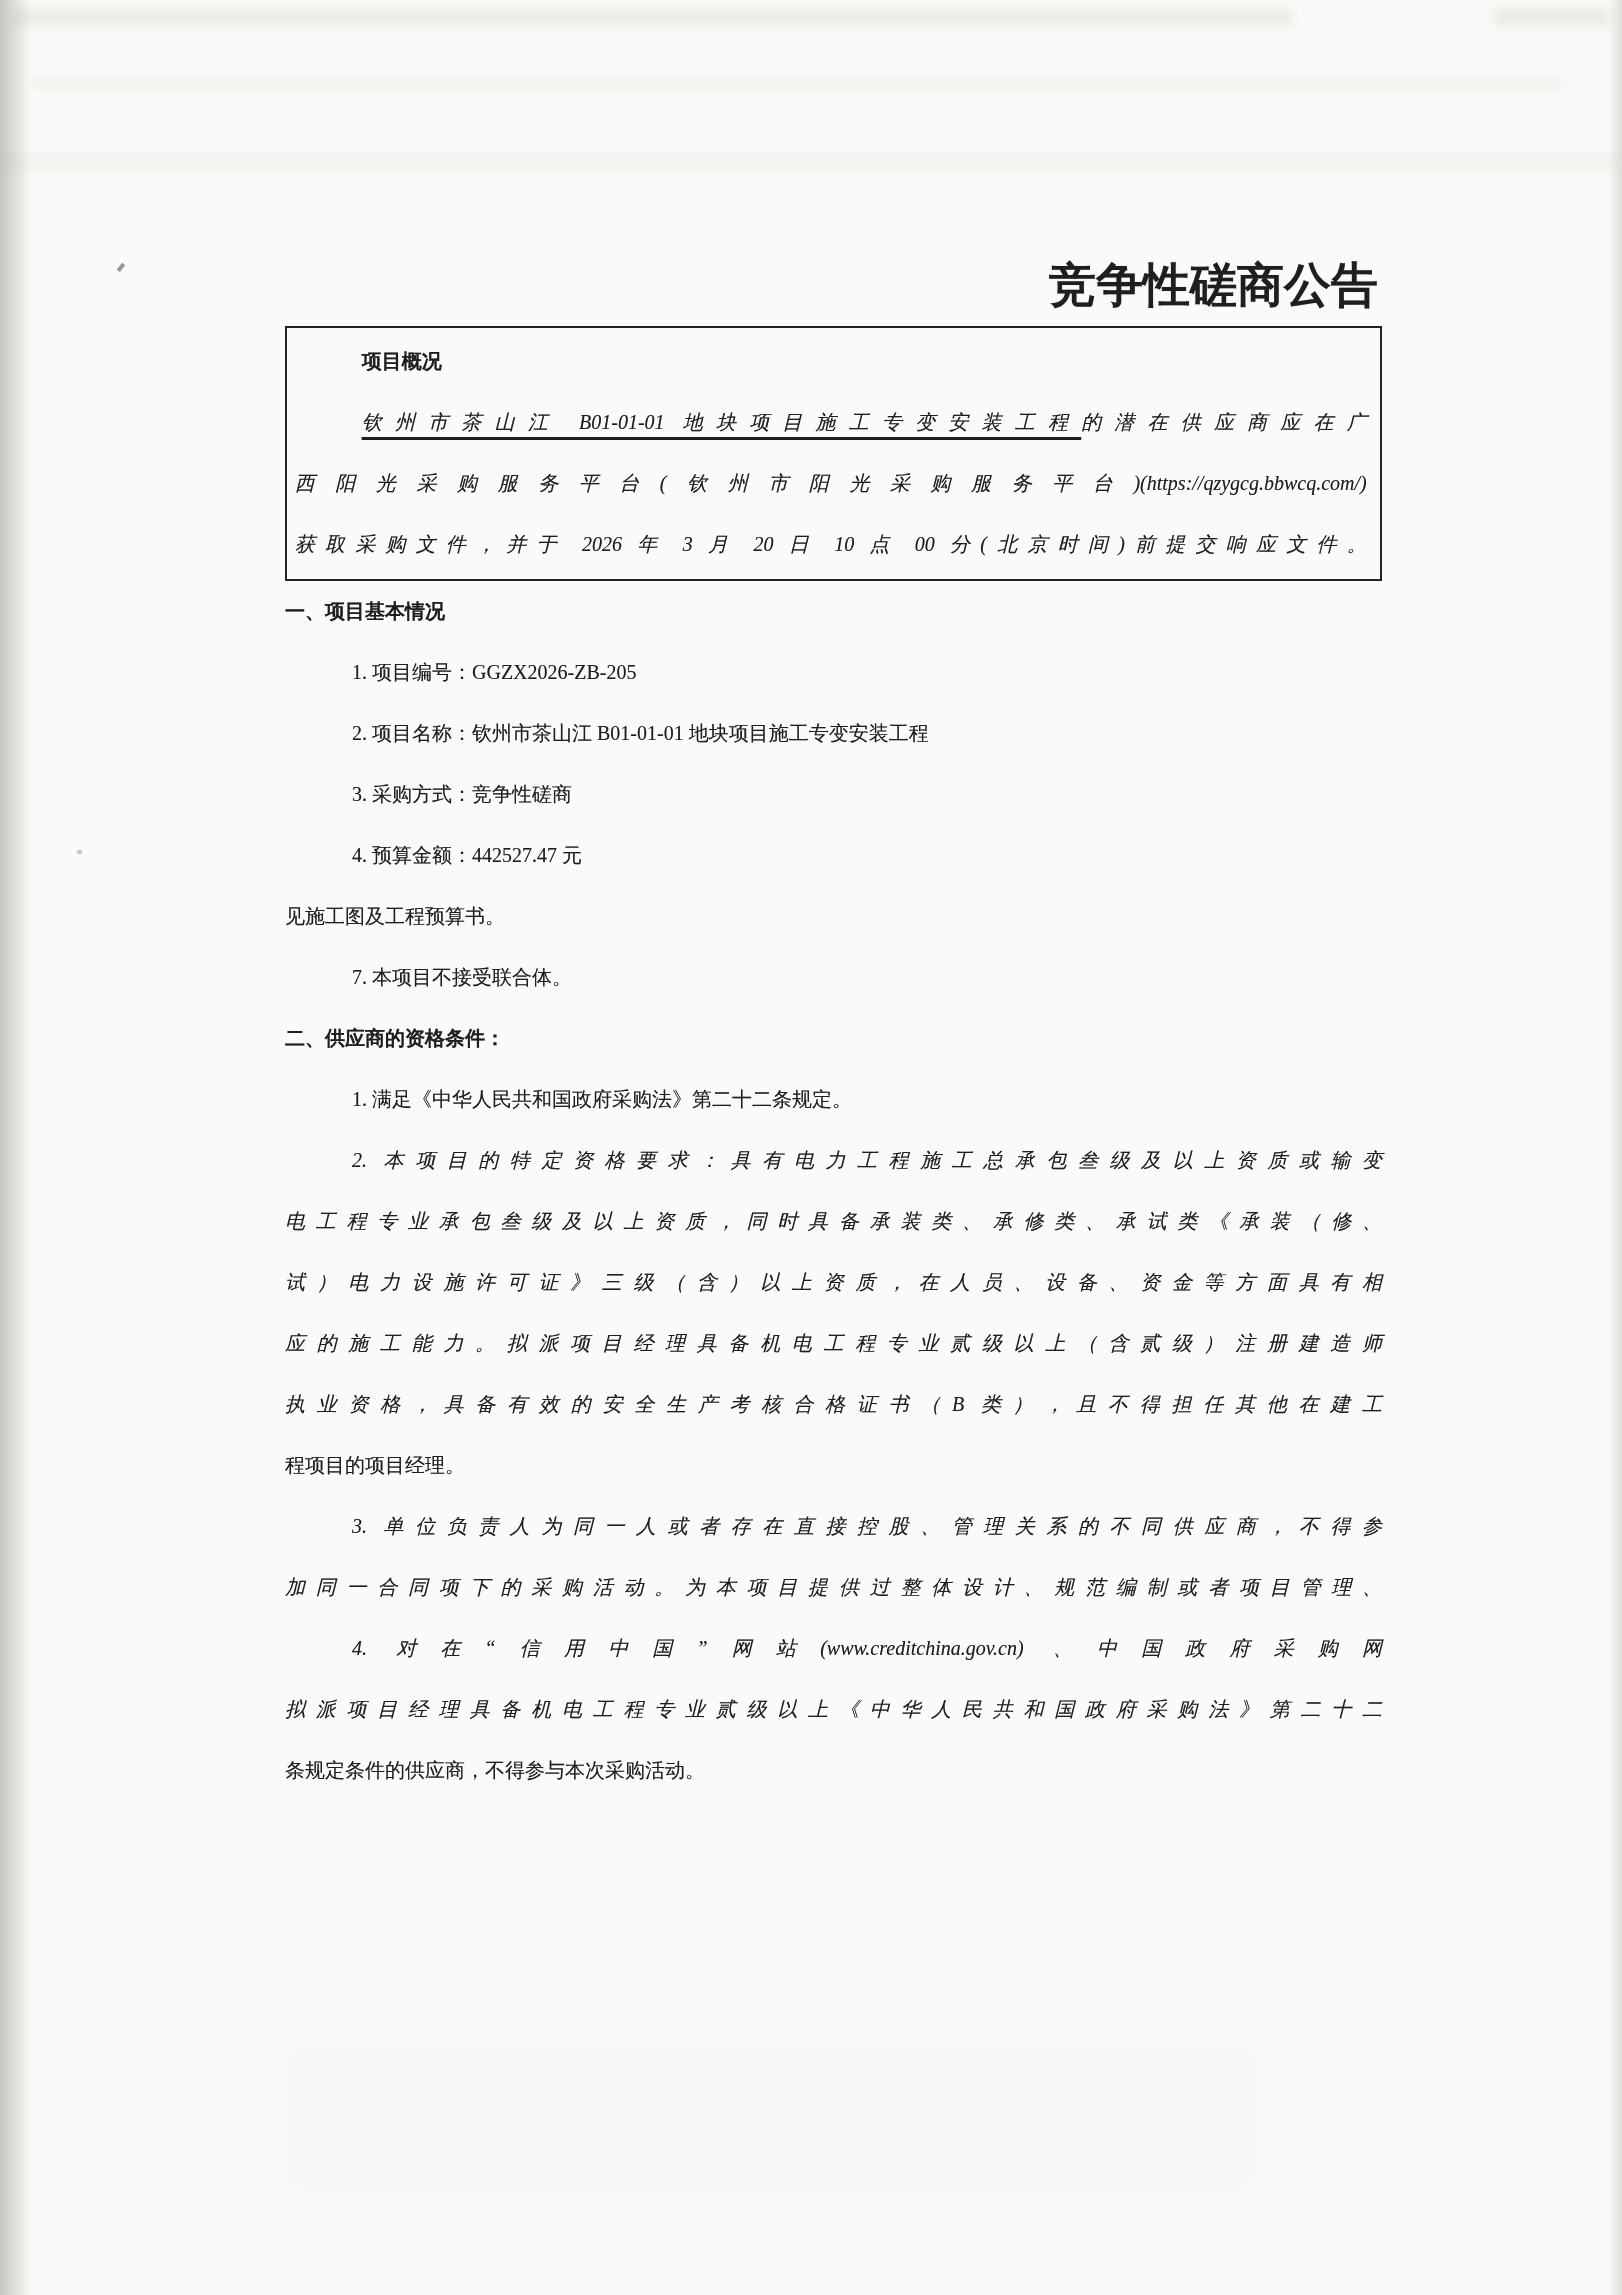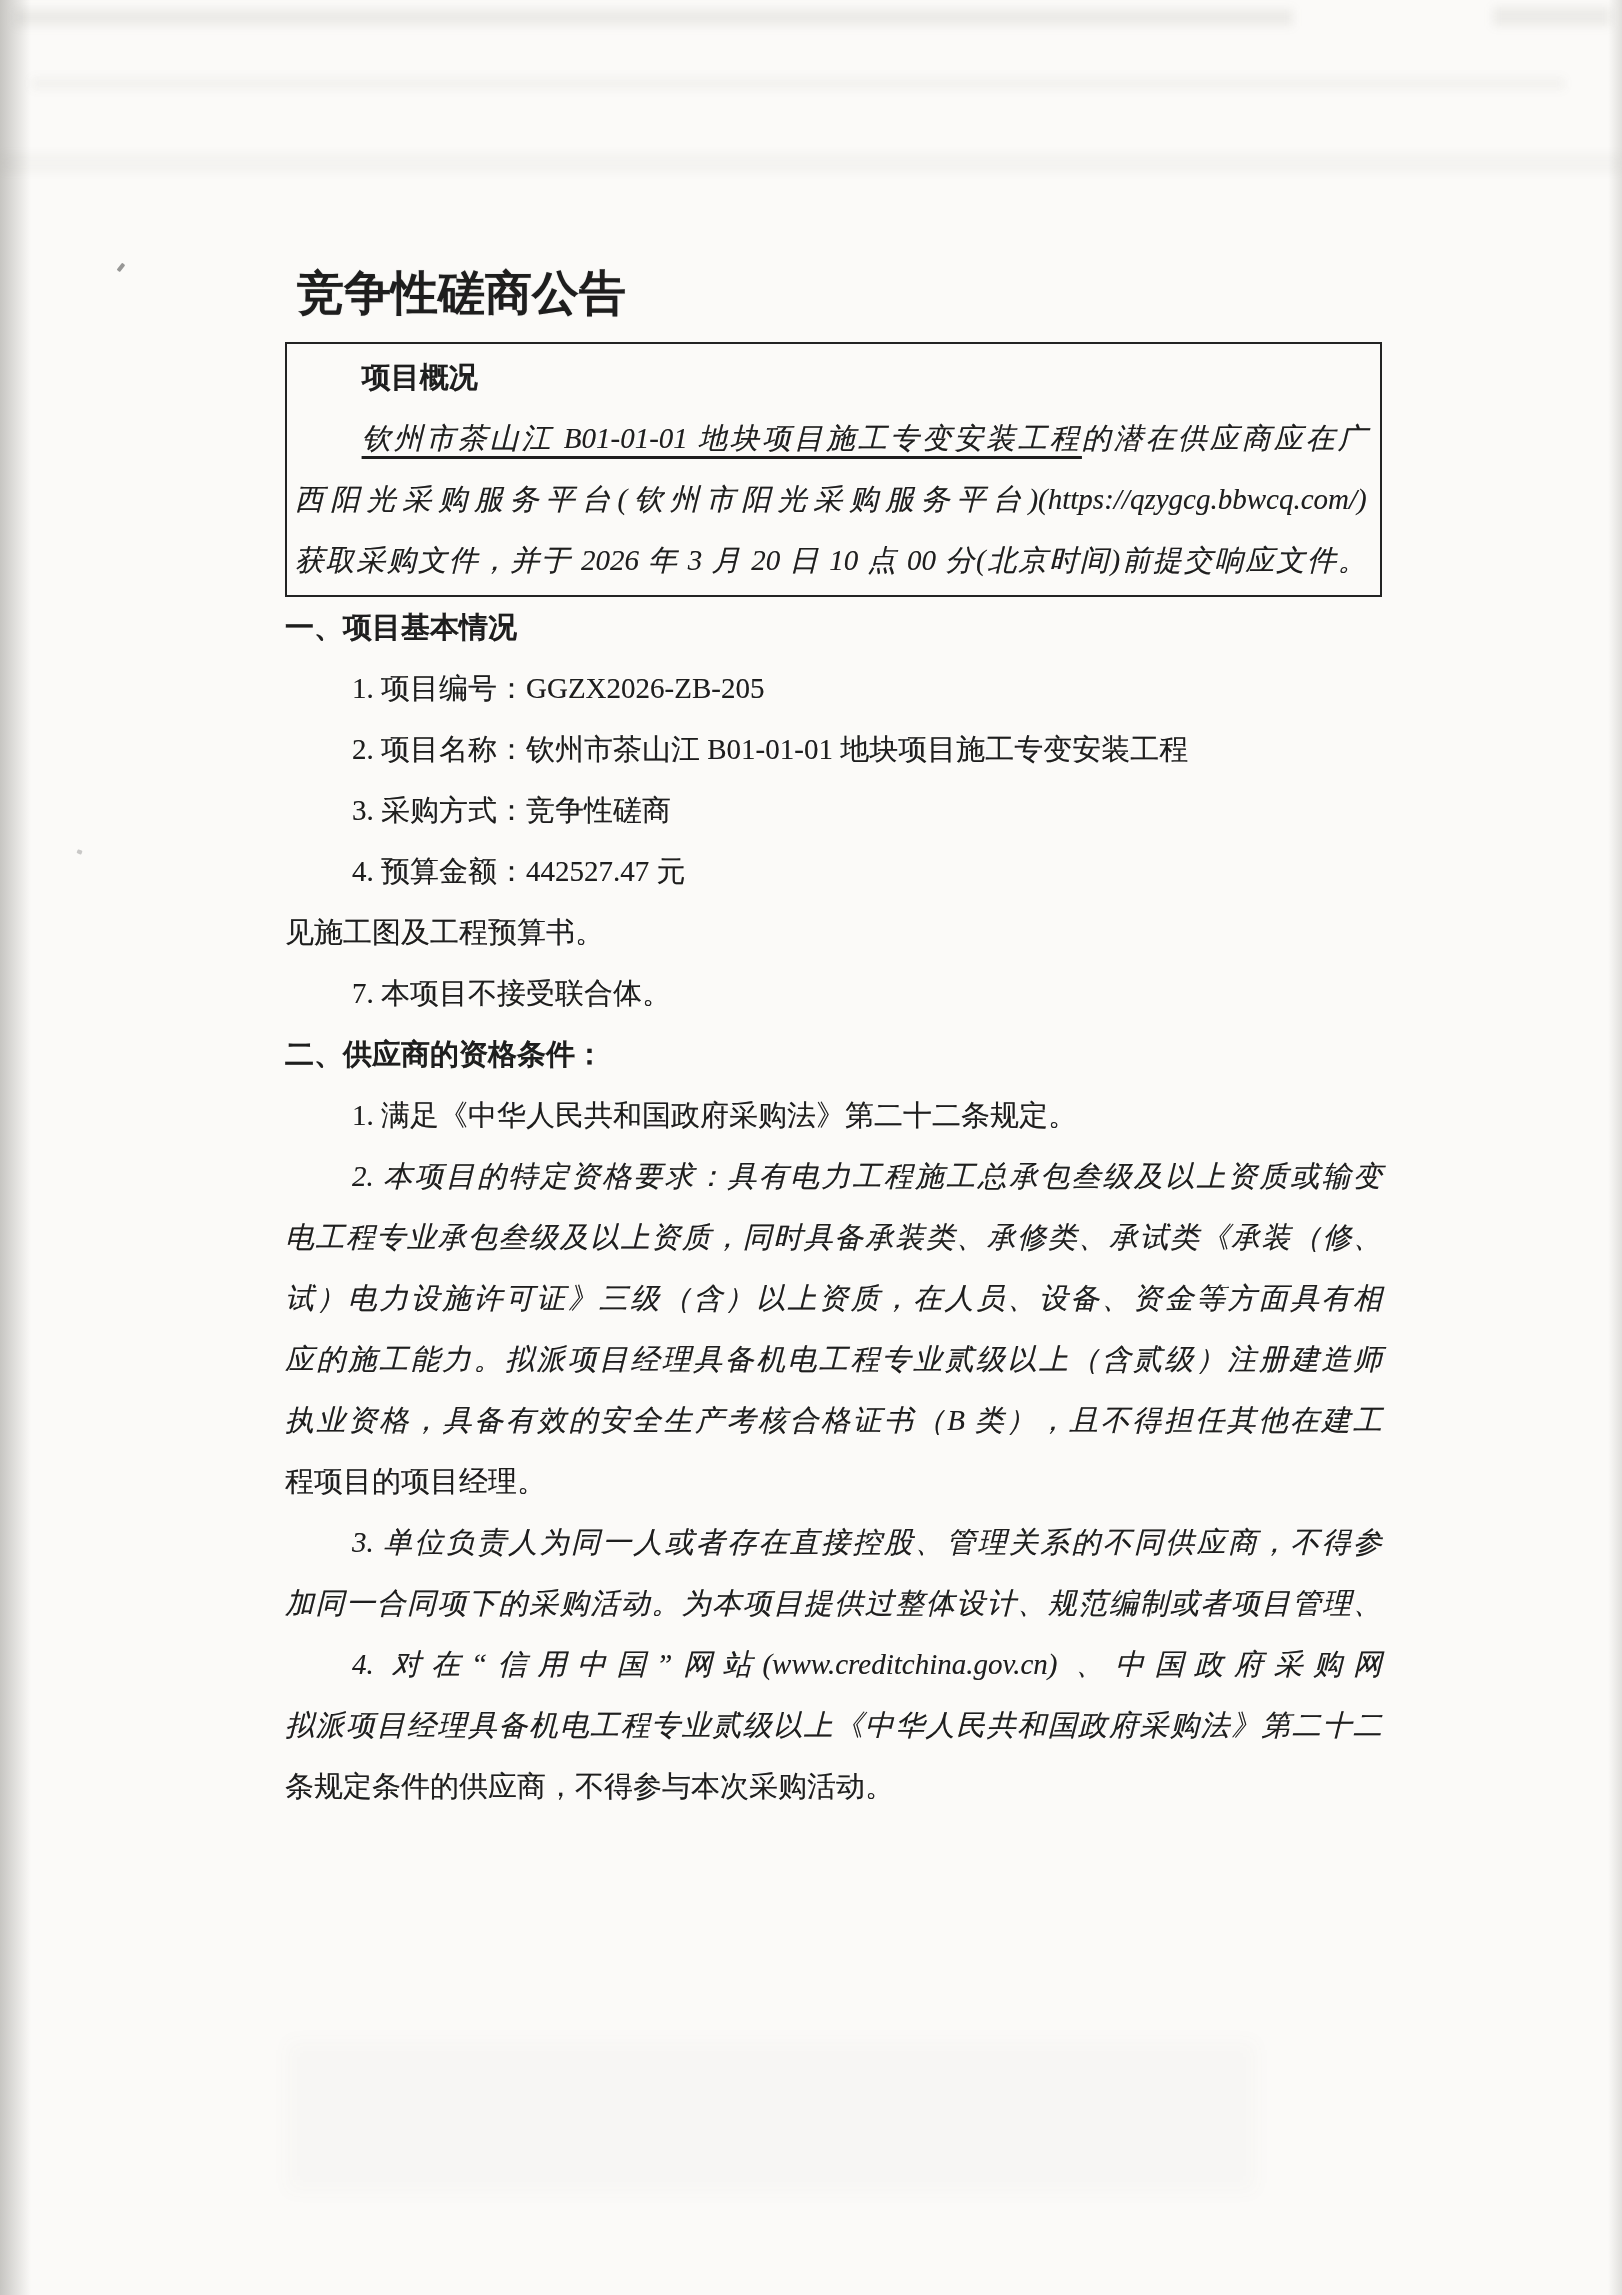--- a/index.html
+++ b/index.html
@@ -25,34 +25,34 @@
   .ghost-2 { left: 1493px; top: 7.2px; width: 118px;  height: 18.4px; }
   .ghost-3 { left: 31px;  top: 77px; width: 1534px; height: 13.3px; opacity: .55; }
   .ghost-4 { left: 0px;   top: 153px; width: 1622px; height: 20.4px; opacity: .45; }
   .ghost-5 { left: 286px; top: 2040px; width: 971px; height: 153px; opacity: .25; filter: blur(9.2px); }
   .speck { position: absolute; background: rgba(70,70,70,0.55); border-radius: 1px; }
   .speck-1 { left: 119px; top: 263px;  width: 4.1px;  height: 8.7px; transform: rotate(38deg); }
   .speck-2 { left: 77px; top: 850px; width: 5.1px; height: 4.1px;  transform: rotate(20deg); opacity: .5; }
   
   .content { position: absolute; left: 285px; top: 244px; width: 1097px; }
   .title {
-    margin: 12px; height: 74px; line-height: 74px;
-    font-size: 47px; font-weight: bold; text-align: left;
+    margin: 4px; height: 74px; line-height: 74px;
+    font-size: 47px; font-weight: bold; text-align: right;
     font-family: "DejaVu Serif", "Liberation Serif", serif;
     text-shadow: 0 0 1px rgba(40,40,40,0.35);
   }
   .overview-box {
     box-sizing: border-box;
     width: 100%; height: 255px;
     border: 2.6px solid #232323;
     padding: 3.1px 13.3px 0 7.7px;
   }
   .line {
     height: 61px; line-height: 61px;
-    font-size: 29px;
+    font-size: 20px;
     text-shadow: 0 0 0.5px rgba(40,40,40,0.45);
     white-space: normal;
   }
   .indent { text-indent: 67px; }
   .fill { text-align: justify; text-align-last: justify; font-style: italic; }
   .bold-sans, .heading {
     font-family: "DejaVu Sans", "Liberation Sans", sans-serif;
     font-weight: bold;
   }
   .proj-name {

